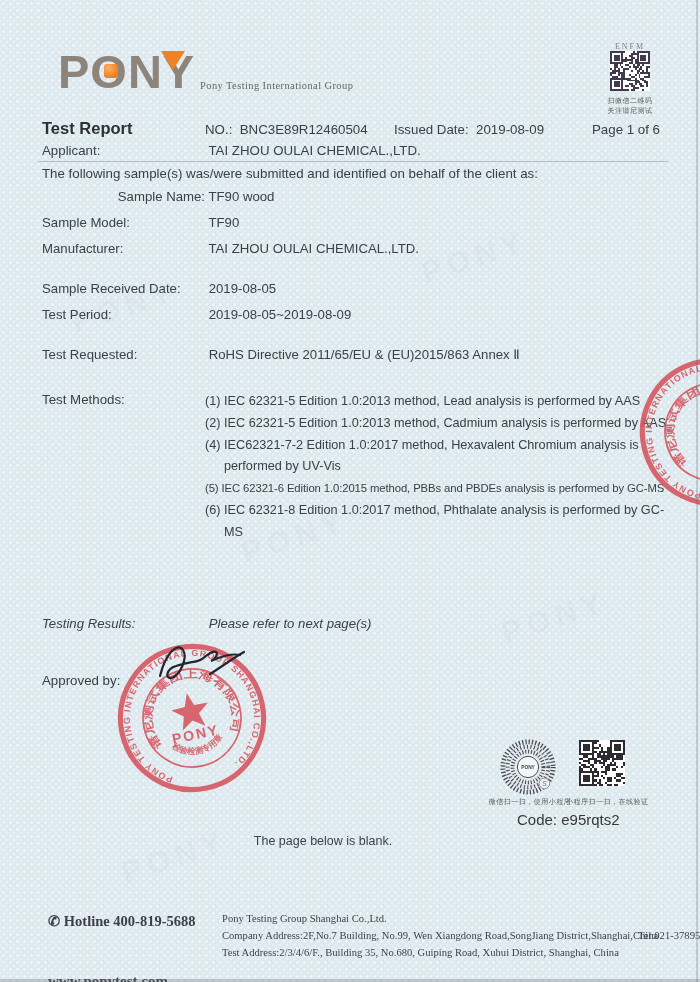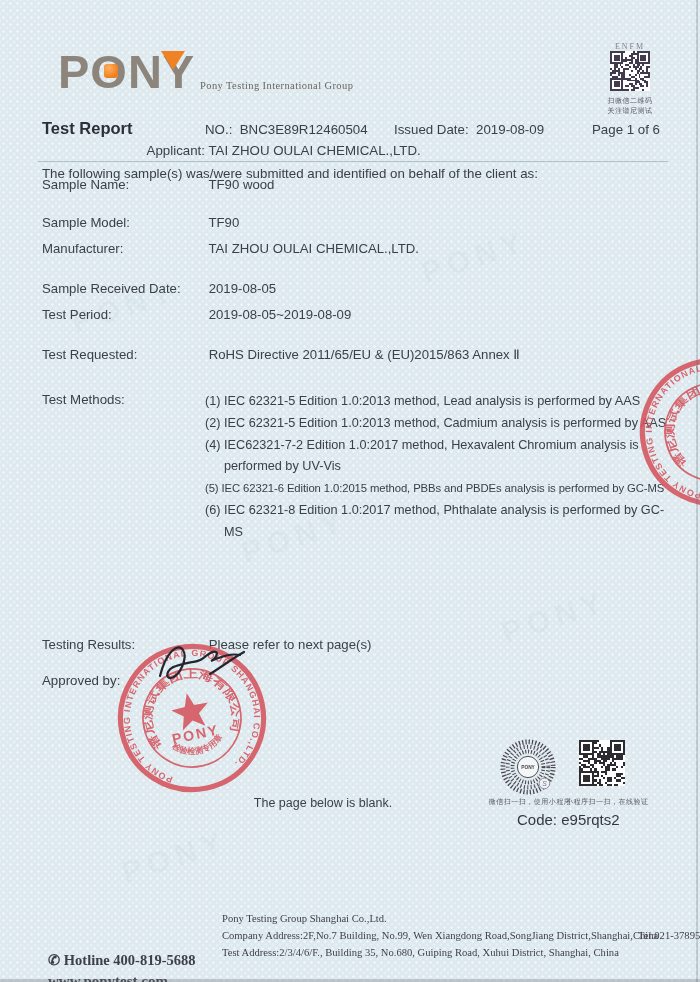--- a/index.html
+++ b/index.html
@@ -17,21 +17,21 @@
   
   .logo-word{font-weight:bold;font-size:47px;color:#8d857c;letter-spacing:1px;line-height:1;}
   .o-square{position:absolute;width:14px;height:14px;border-radius:3px;
     background:radial-gradient(circle at 35% 30%, #ffb163, #ef7f1d 70%);}
   .y-tri{position:absolute;width:0;height:0;border-left:12px solid transparent;
     border-right:12px solid transparent;border-top:19px solid #ef8224;}
   .logo-cn{font-size:21px;font-weight:bold;color:#6f6a66;letter-spacing:15px;white-space:nowrap;}
   .logo-sub{font-family:"Liberation Serif",serif;font-size:10.5px;color:#6b6660;letter-spacing:.4px;}
   
   .title{font-size:16.5px;font-weight:bold;color:#2c3036;}
-  .h13{font-size:13.3px;text-align:right;}
+  .h13{font-size:13.3px;}
   .divider{left:38px;width:630px;height:1px;background:rgba(100,122,136,.38);}
   
   .mlist{left:205px;width:468px;font-size:12.7px;line-height:21.8px;}
   .mitem{padding-left:19px;text-indent:-19px;}
   .m5{font-size:11.3px;letter-spacing:-.1px;}
   
   .stamp{opacity:.88;}
   svg text{font-family:"Liberation Sans",sans-serif;}
   .qr{shape-rendering:crispEdges;}
   .cap{font-size:7px;color:#5a5a62;letter-spacing:.5px;white-space:nowrap;}
@@ -231,21 +231,21 @@
 
   <div class="abs h13" style="left:42px;top:143px;">
     <span class="lab">Applicant:</span>
     <span class="val">TAI ZHOU OULAI CHEMICAL.,LTD.</span>
   </div>
 
   <div class="abs divider" style="top:161px;"></div>
 
   <div class="abs h13" style="left:42px;top:166px;">The following sample(s) was/were submitted and identified on behalf of the client as:</div>
 
-  <div class="abs row" style="top:177px;">
+  <div class="abs row" style="top:189px;text-align:right;">
     <span class="lab">Sample Name:</span>
     <span class="val">TF90 wood</span>
   </div>
   <div class="abs row" style="top:215px;">
     <span class="lab">Sample Model:</span>
     <span class="val">TF90</span>
   </div>
   <div class="abs row" style="top:241px;">
     <span class="lab">Manufacturer:</span>
     <span class="val">TAI ZHOU OULAI CHEMICAL.,LTD.</span>
@@ -265,21 +265,21 @@
 
   <div class="abs h13" style="left:42px;top:392px;">Test Methods:</div>
   <div class="abs mlist" style="top:391px;">
     <div class="mitem">(1) IEC 62321-5 Edition 1.0:2013 method, Lead analysis is performed by AAS</div>
     <div class="mitem">(2) IEC 62321-5 Edition 1.0:2013 method, Cadmium analysis is performed by AAS</div>
     <div class="mitem">(4) IEC62321-7-2 Edition 1.0:2017 method, Hexavalent Chromium analysis is performed by UV-Vis</div>
     <div class="mitem m5">(5) IEC 62321-6 Edition 1.0:2015 method, PBBs and PBDEs analysis is performed by GC-MS</div>
     <div class="mitem">(6) IEC 62321-8 Edition 1.0:2017 method, Phthalate analysis is performed by GC-MS</div>
   </div>
 
-  <div class="abs row" style="top:637px;">
+  <div class="abs row" style="top:616px;font-style:italic;">
     <span class="lab">Testing Results:</span>
     <span class="val">Please refer to next page(s)</span>
   </div>
 
   <div class="abs h13" style="left:42px;top:673px;">Approved by:</div>
 
   <svg class="abs stamp" style="left:112px;top:638px;transform:rotate(-12deg);" width="160" height="160" viewBox="0 0 170 170">
     <circle cx="85" cy="85" r="76" fill="none" stroke="#d5535d" stroke-width="5.5"></circle>
     <circle cx="85" cy="85" r="52" fill="none" stroke="#d5535d" stroke-width="1.8"></circle>
     <path id="rEN1" d="M 85,151 a 66,66 0 1 1 0.01,0" fill="none"></path>
@@ -466,23 +466,23 @@
       <rect x="15" y="1" width="5" height="5" fill="#fff"></rect>
       <rect x="16" y="2" width="3" height="3" fill="#2b2b30"></rect>
       <rect x="0" y="14" width="7" height="7" fill="#2b2b30"></rect>
       <rect x="1" y="15" width="5" height="5" fill="#fff"></rect>
       <rect x="2" y="16" width="3" height="3" fill="#2b2b30"></rect>
     </svg>
   <div class="abs cap" style="left:488px;top:797px;width:84px;text-align:center;">微信扫一扫，使用小程序</div>
   <div class="abs cap" style="left:566px;top:797px;width:76px;text-align:center;">小程序扫一扫，在线验证</div>
   <div class="abs code-text" style="left:517px;top:811px;">Code: e95rqts2</div>
 
-  <div class="abs blank-note" style="top:796px;">The page below is blank.</div>
-
-  <div class="abs f-serif hotline" style="left:48px;top:952px;">
+  <div class="abs blank-note" style="top:834px;">The page below is blank.</div>
+
+  <div class="abs f-serif hotline" style="left:48px;top:913px;">
     <span>✆</span>
     <span>Hotline 400-819-5688</span>
   </div>
   <div class="abs f-serif website" style="left:48px;top:933px;">www.ponytest.com</div>
 
   <div class="abs f-serif faddr" style="left:222px;top:913px;">Pony Testing Group Shanghai Co.,Ltd.</div>
   <div class="abs f-serif faddr" style="left:222px;top:930px;">Company Address:2F,No.7 Building, No.99, Wen Xiangdong Road,SongJiang District,Shanghai,China</div>
   <div class="abs f-serif faddr" style="left:638px;top:930px;">Tel:021-37895599</div>
   <div class="abs f-serif faddr" style="left:222px;top:947px;">Test Address:2/3/4/6/F., Building 35, No.680, Guiping Road, Xuhui District, Shanghai, China</div>
 

